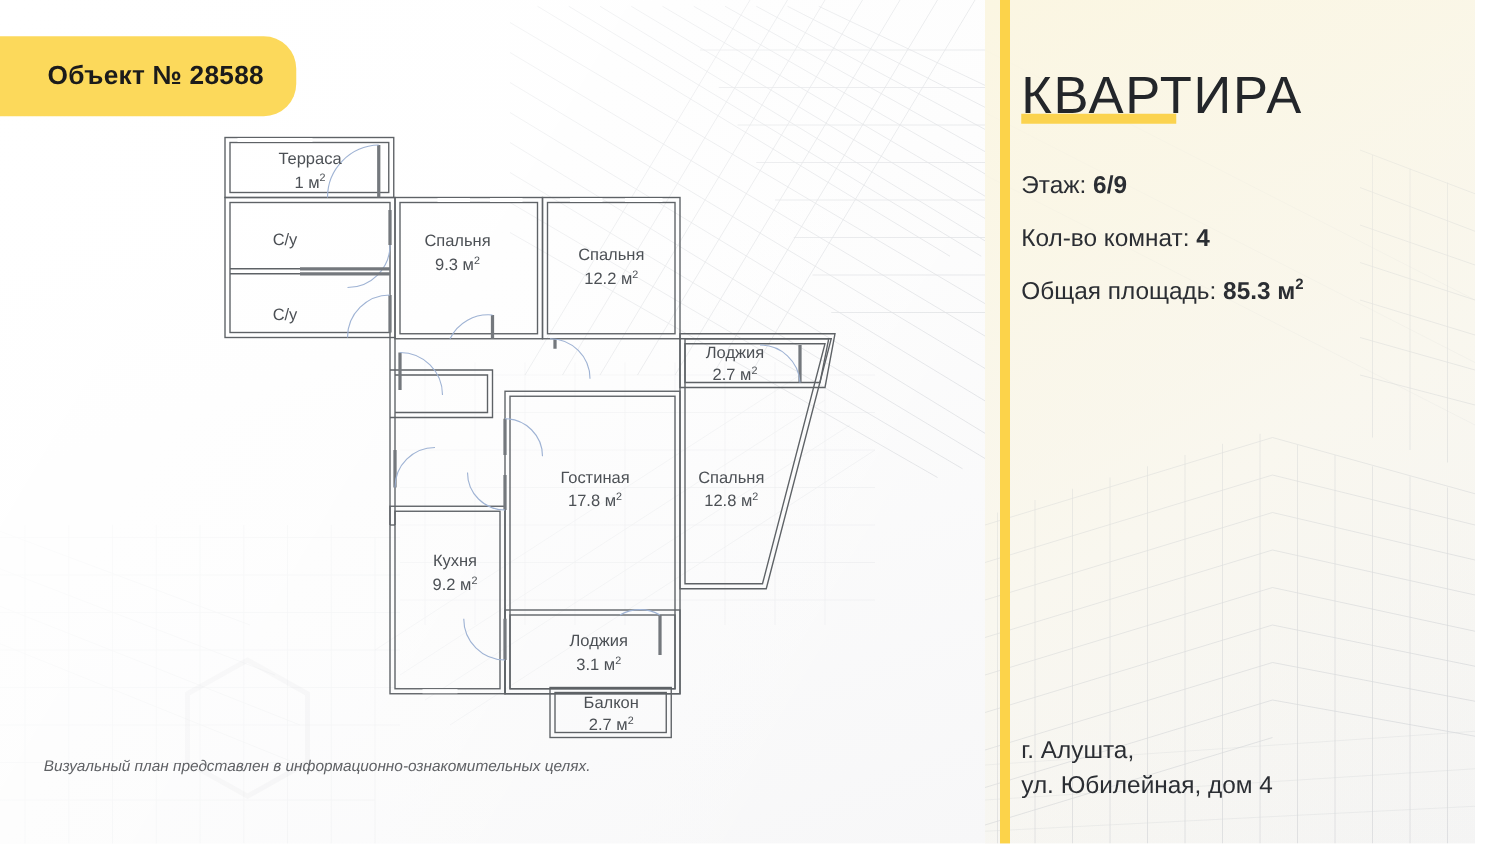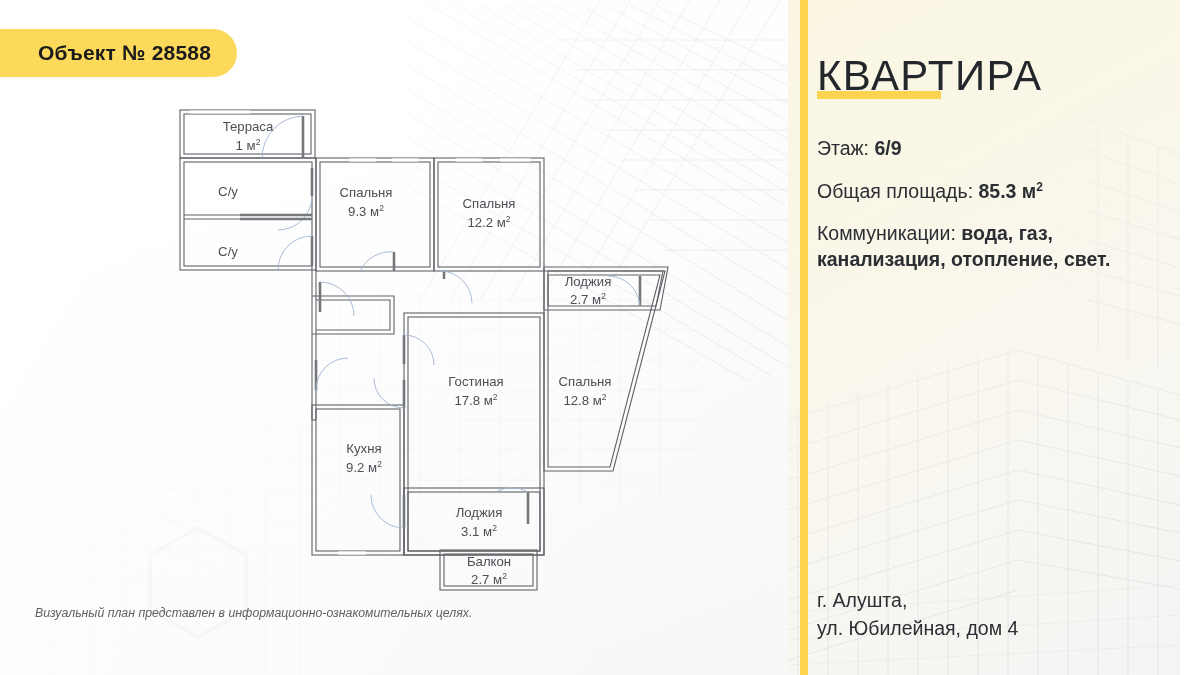--- a/index.html
+++ b/index.html
@@ -14,21 +14,21 @@
   
   #left-panel{
     position:absolute;left:0;top:0;width:800px;height:675px;
     background:linear-gradient(160deg,#ffffff 0%,#fdfdfd 40%,#f7f7f8 100%);
     overflow:hidden;
   }
   .bg-svg{position:absolute;left:0;top:0;width:100%;height:100%;}
 
   
   #object-badge{
-    position:absolute;left:0px;top:29px;height:48px;
+    position:absolute;left:0px;top:29px;height:64px;
     display:flex;align-items:center;
     padding:0 26px 0 38px;
     background:#FCD95B;
     border-radius:0 26px 26px 0;
     font-size:21px;font-weight:bold;color:#1b1b1b;
     letter-spacing:.2px;white-space:nowrap;
     z-index:5;
   }
 
   
@@ -327,26 +327,26 @@
     <div id="right-content">
       <h1 id="apt-title">КВАРТИРА</h1>
       <div id="title-rule"></div>
 
       <div id="specs">
         <div class="spec">
           <span class="lbl">Этаж:</span>
           <span class="val">6/9</span>
         </div>
         <div class="spec">
+          <span class="lbl">Кол-во комнат:</span>
+          <span class="val">4</span>
+        </div>
+        <div class="spec">
           <span class="lbl">Общая площадь:</span>
           <span class="val">85.3 м</span><span class="val sup">2</span>
-        </div>
-        <div class="spec">
-          <span class="lbl">Коммуникации:</span>
-          <span class="val">вода, газ, канализация, отопление, свет.</span>
         </div>
       </div>
 
       <div id="address">
         <div>г. Алушта,</div>
         <div>ул. Юбилейная, дом 4</div>
       </div>
     </div>
   </div>
 </div>

